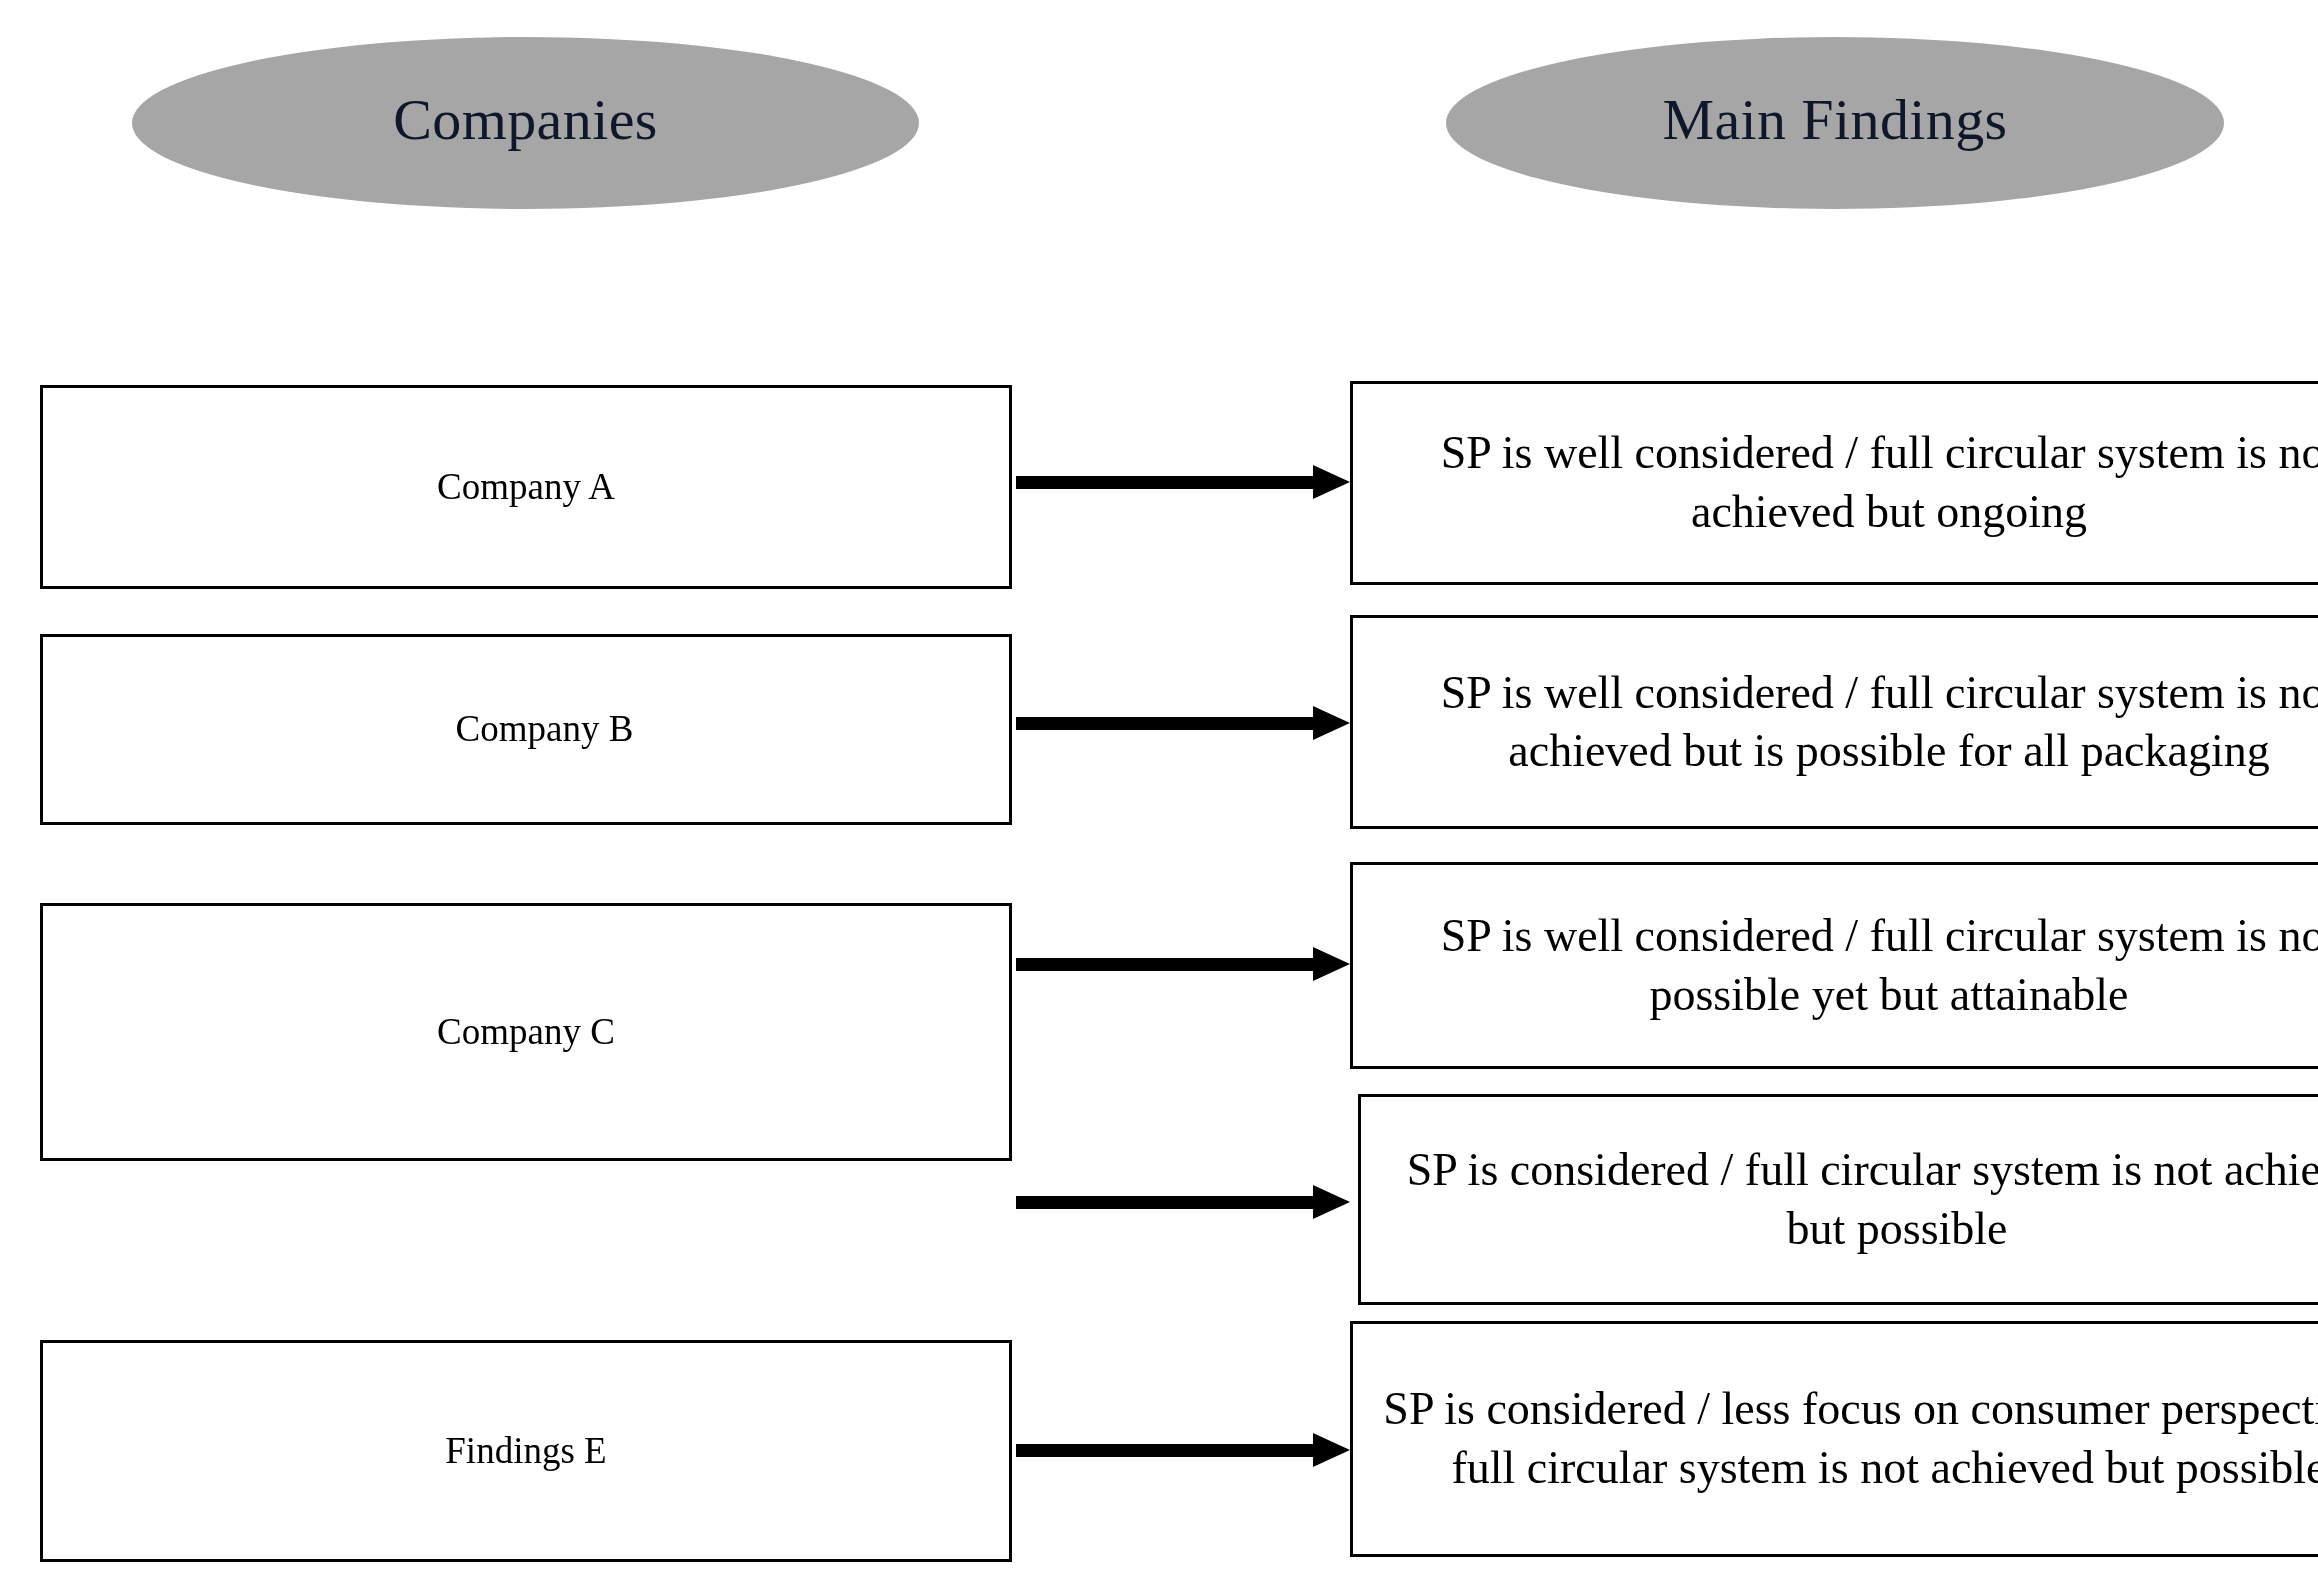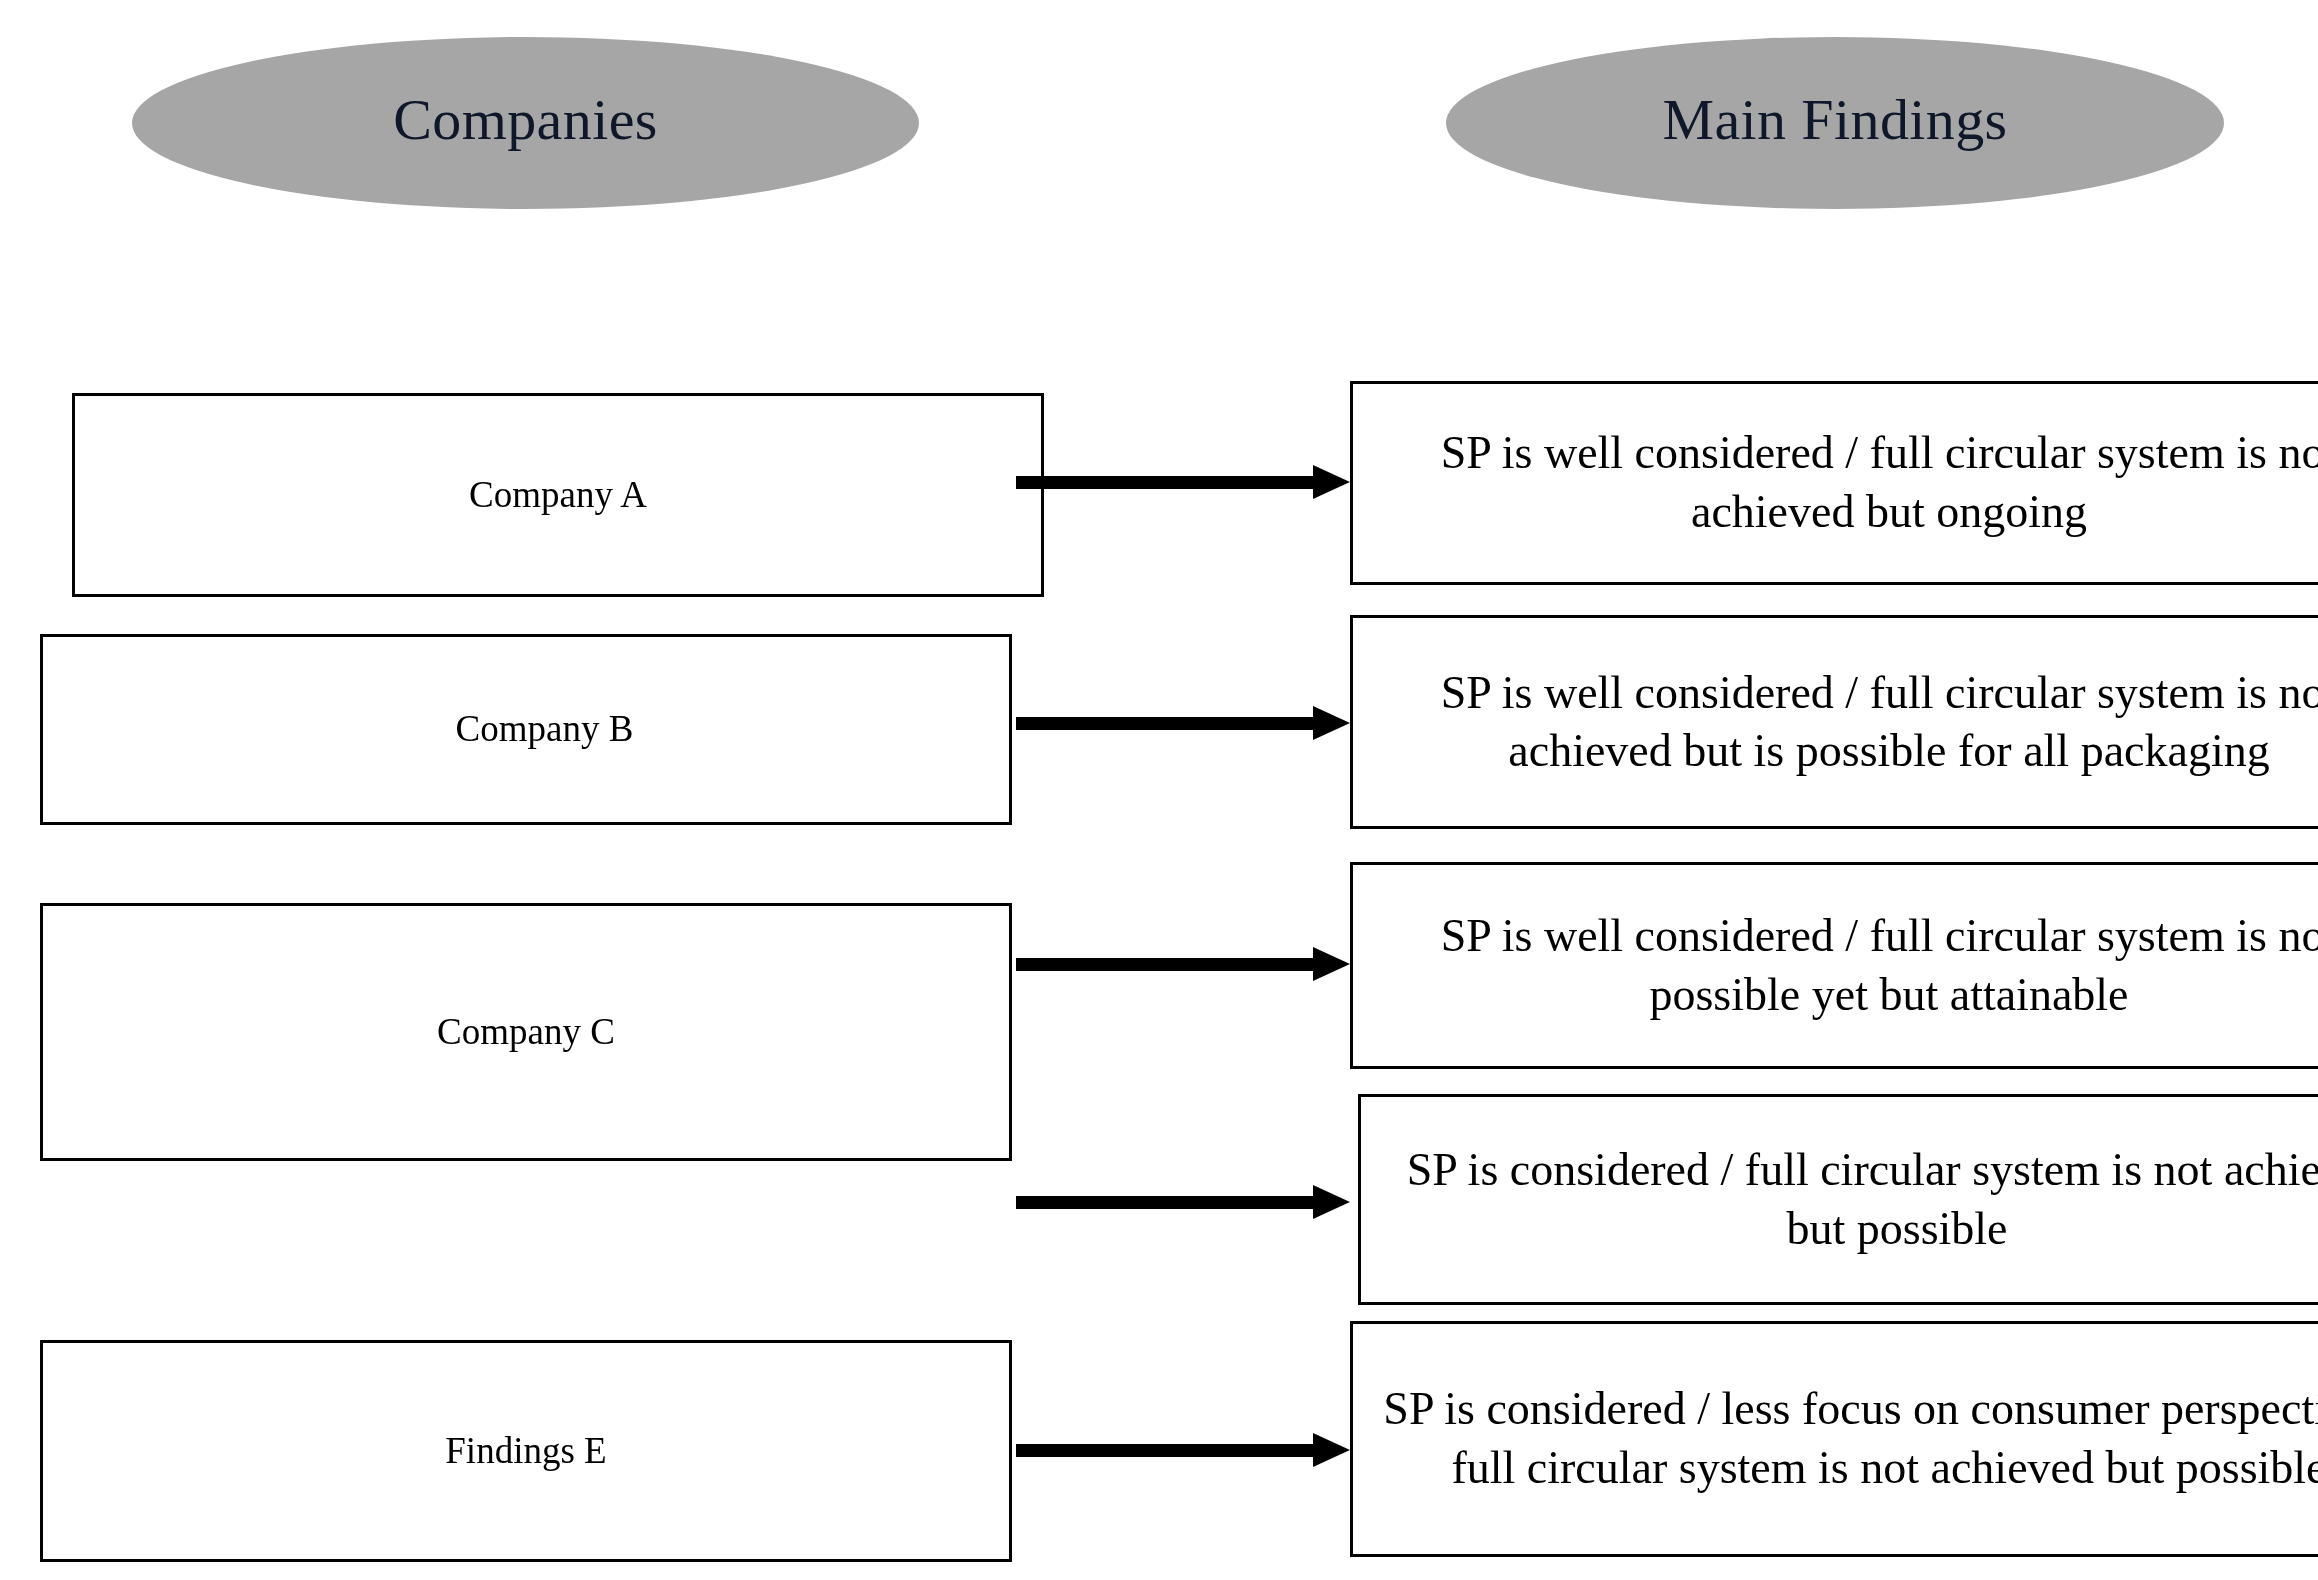--- a/index.html
+++ b/index.html
@@ -124,21 +124,21 @@
 
   <div class="header-ellipse" id="ellipse-companies">
     <span class="ellipse-label">Companies</span>
   </div>
 
   <div class="header-ellipse" id="ellipse-findings">
     <span class="ellipse-label">Main Findings</span>
   </div>
 
   <div class="row" style="top:381px;height:204px;">
-    <div class="node-box company-box" style="top:12px;height:204px;margin-left:32px;">
+    <div class="node-box company-box" style="top:4px;height:204px;">
       <span class="box-label">Company A</span>
     </div>
     <div class="arrow" style="left:1016px;top:84px;width:334px;">
       <div class="shaft" style="width:299px;"></div>
       <div class="head" style="left:297px;"></div>
     </div>
     <div class="node-box finding-box" style="top:0px;height:204px;">
       <span class="box-label">SP is well considered / full circular system is not achieved but ongoing</span>
     </div>
   </div>

